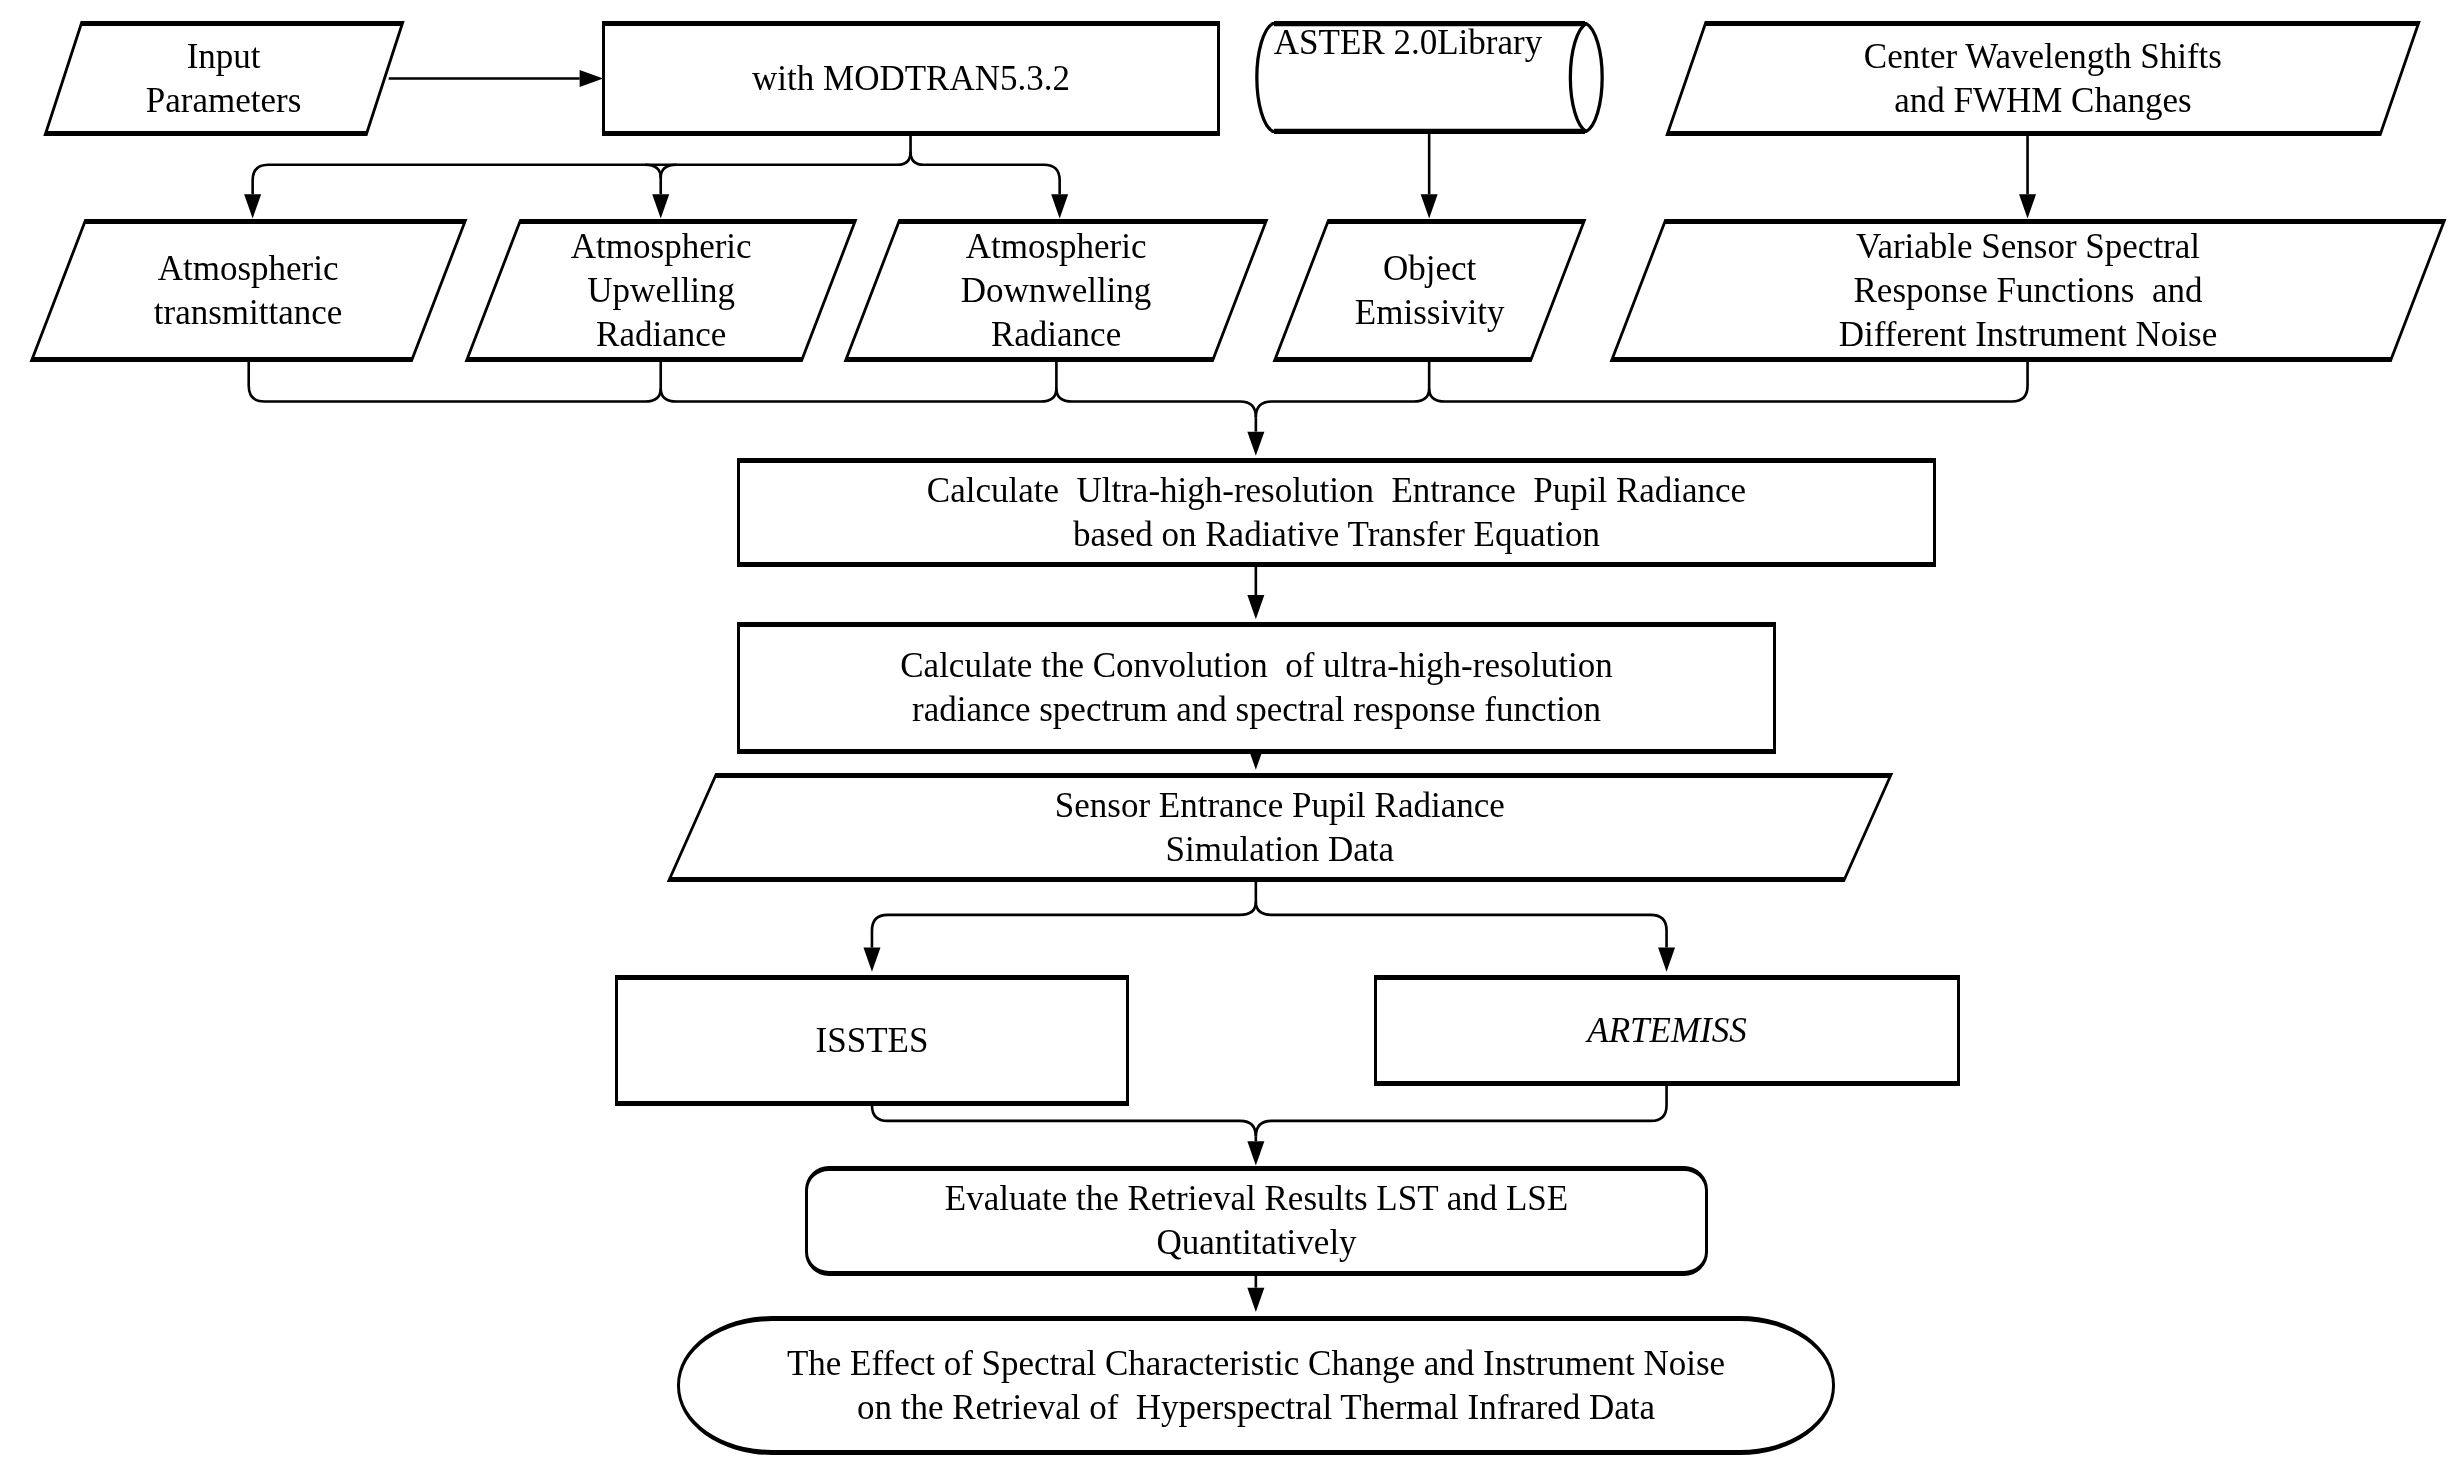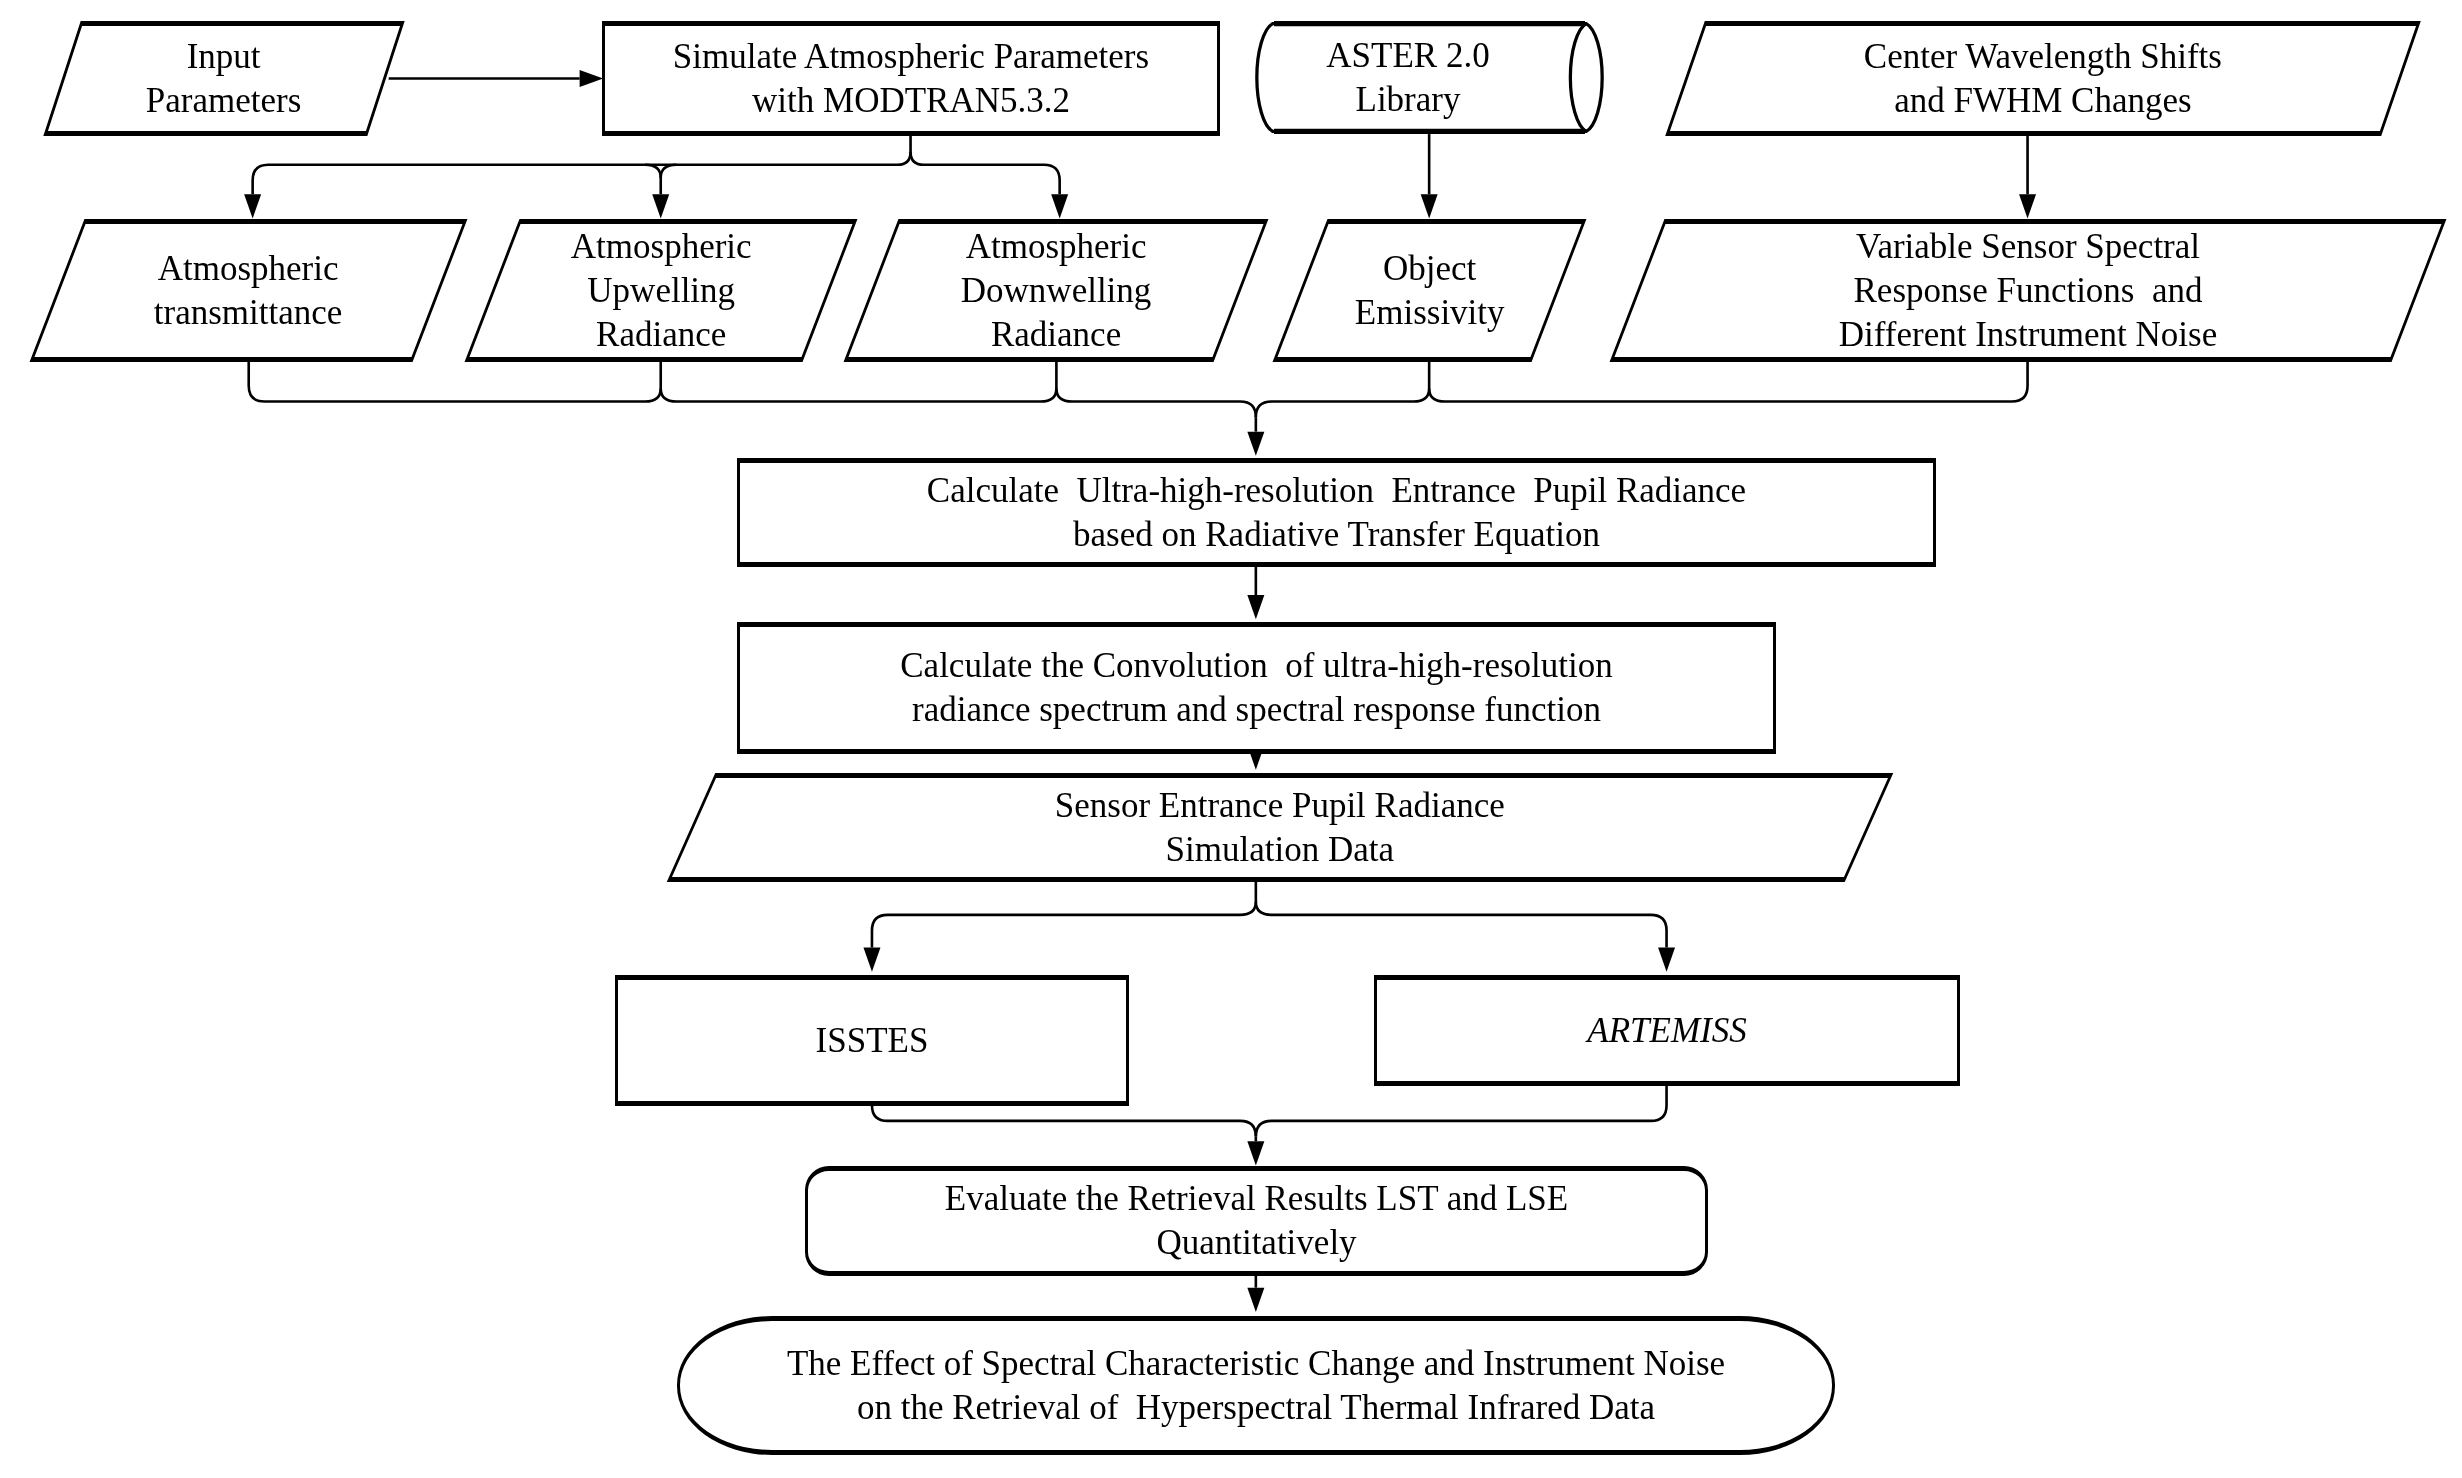--- a/index.html
+++ b/index.html
@@ -27,21 +27,21 @@
   .para18{transform:skewX(-18deg);}
   .para18 .txt{transform:skewX(18deg);}
   .para19{transform:skewX(-19deg);}
   .para19 .txt{transform:skewX(19deg);}
   .para24{transform:skewX(-24deg);}
   .para24 .txt{transform:skewX(24deg);}
   .stadium{border-radius:95px/69px;border-width:5.2px 3.9px;}
   .cyl{position:absolute;z-index:2;}
   .cyl svg{position:absolute;left:0;top:0;}
   .cyl .txt{position:absolute;left:0;top:0;bottom:0;right:43px;z-index:3;
-    display:flex;flex-direction:column;align-items:center;justify-content:center;}
+    display:flex;flex-direction:row;align-items:flex-start;justify-content:center;}
 </style>
 </head>
 <body>
 
 <div class="canvas">
 
   <svg class="wires" width="2462" height="1478" viewBox="0 0 3764 2260">
 
     <path d="M594 120 H886"></path>
     <polygon points="886,107 886,133 922,120"></polygon>
@@ -88,21 +88,20 @@
 
   <div class="node para18" style="left:62px;top:21px;width:324px;height:115px;">
     <div class="txt">
       <span class="line">Input</span>
       <span class="line">Parameters</span>
     </div>
   </div>
 
   <div class="node" style="left:602px;top:21px;width:618px;height:115px;">
     <div class="txt">
-      <span class="line">Simulate Atmospheric Parameters</span>
       <span class="line">with MODTRAN5.3.2</span>
     </div>
   </div>
 
   <div class="cyl" style="left:1253px;top:21px;width:353px;height:113px;">
     <svg width="353" height="113" viewBox="0 0 540 173">
       <path d="M30 4 H510 A30 84 0 0 1 510 169 H30 A30 84 0 0 1 30 4 Z" fill="#ffffff" stroke="#000000" stroke-width="5"></path>
       <path d="M510 4 A30 84 0 0 0 510 169" fill="none" stroke="#000000" stroke-width="5"></path>
       <path d="M32 4 H508 M32 169 H508" stroke="#000000" stroke-width="8" fill="none"></path>
     </svg>

